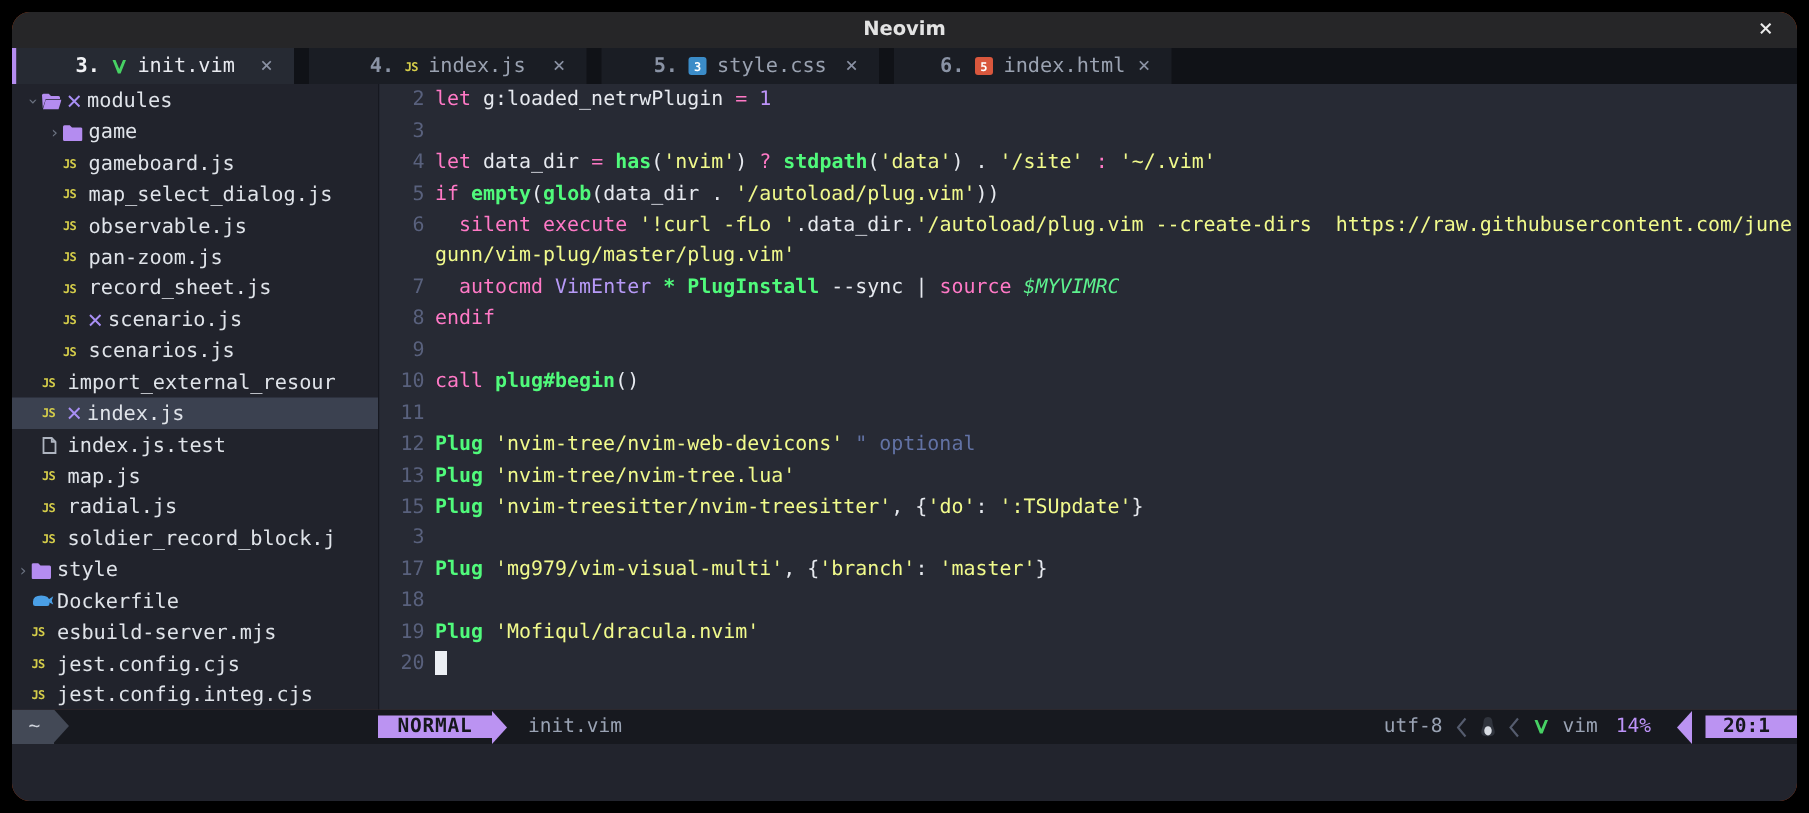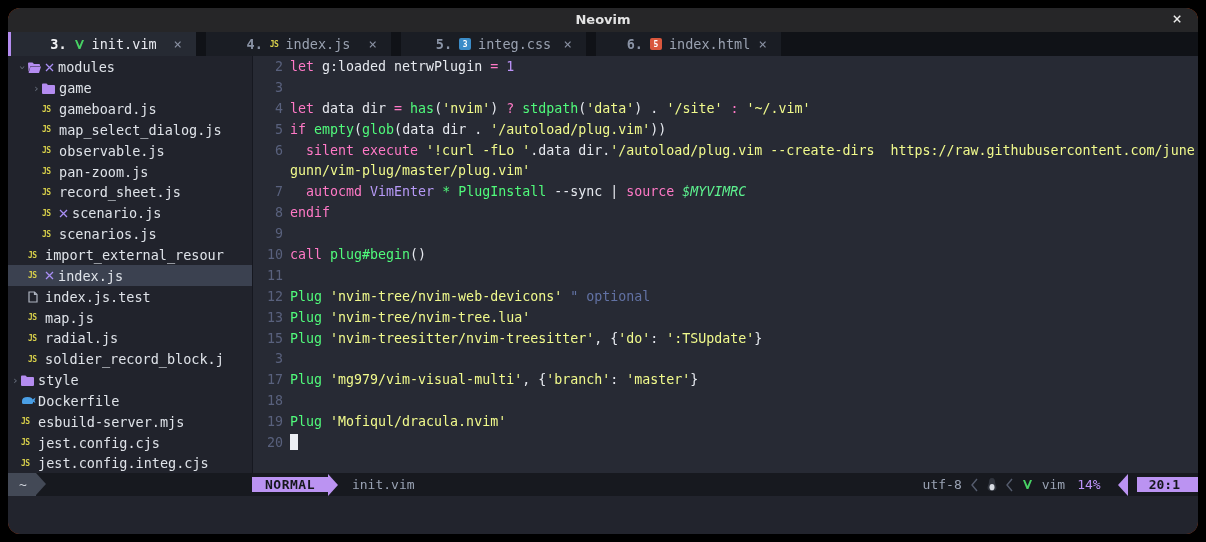--- a/index.html
+++ b/index.html
@@ -40,21 +40,21 @@
   .jsico { color:#d6ce4a; font-size:8px; font-weight:bold; letter-spacing:-0.5px; }
   .mark { width:13px; display:inline-flex; align-items:center; }
   .sq { width:12px; height:12px; border-radius:2px; color:#fff; font-size:8px; font-weight:bold;
         display:inline-flex; align-items:center; justify-content:center; }
   
   .editor { position:relative; flex:1; height:417px; background:#272a34; overflow:hidden; }
   .crow { height:20.9px; display:flex; align-items:center; white-space:pre;
           font-size:13.3px; color:#e6e9ef; }
   .gut { width:30px; text-align:right; color:#59617d; flex:0 0 auto; }
   .codeln { margin-left:7px; overflow:hidden; }
-  .sk { color:#ff79c6;margin-top:11px; } .sf { color:#50fa7b; } .ss { color:#f1fa8c;text-align:right; }
+  .sk { color:#ff79c6;margin-top:11px; } .sf { color:#50fa7b;font-weight:bold; } .ss { color:#f1fa8c;text-align:right; }
   .sn { color:#bd93f9; } .so { color:#e6e9ef; } .sc { color:#6272a4; }
   .sv { color:#b79af7; } .se { color:#5df28f; font-style:italic; }
   .cursor { display:inline-block; width:8px; height:16px; background:#eceff4;
             vertical-align:middle; }
   
   .statusline { height:23px; display:flex; background:#17191f; font-size:13px; }
   .sl-tree { width:244px; display:flex; align-items:stretch; background:#17191f; flex:0 0 auto; }
   .seg-tilde { background:#434956; color:#d0d4dc; display:flex; align-items:center;
                padding:0 9px 0 11px; font-size:13px; }
   .tri-r-gray { width:0; height:0; border-top:11.5px solid transparent;
@@ -103,21 +103,21 @@
         </div>
         <div class="tab">
           <span class="tnum">4.</span>
           <span class="jsico" style="display: inline-flex; align-items: center;">JS</span>
           <span class="tname">index.js</span>
           <span class="tclose">×</span>
         </div>
         <div class="tab">
           <span class="tnum">5.</span>
           <span class="sq" style="display: inline-flex; align-items: center; background: rgb(59, 140, 200);">3</span>
-          <span class="tname">integ.css</span>
+          <span class="tname">style.css</span>
           <span class="tclose">×</span>
         </div>
         <div class="tab">
           <span class="tnum">6.</span>
           <span class="sq" style="display: inline-flex; align-items: center; background: rgb(217, 87, 61);">5</span>
           <span class="tname">index.html</span>
           <span class="tclose">×</span>
         </div>
       </div>
   </div>

